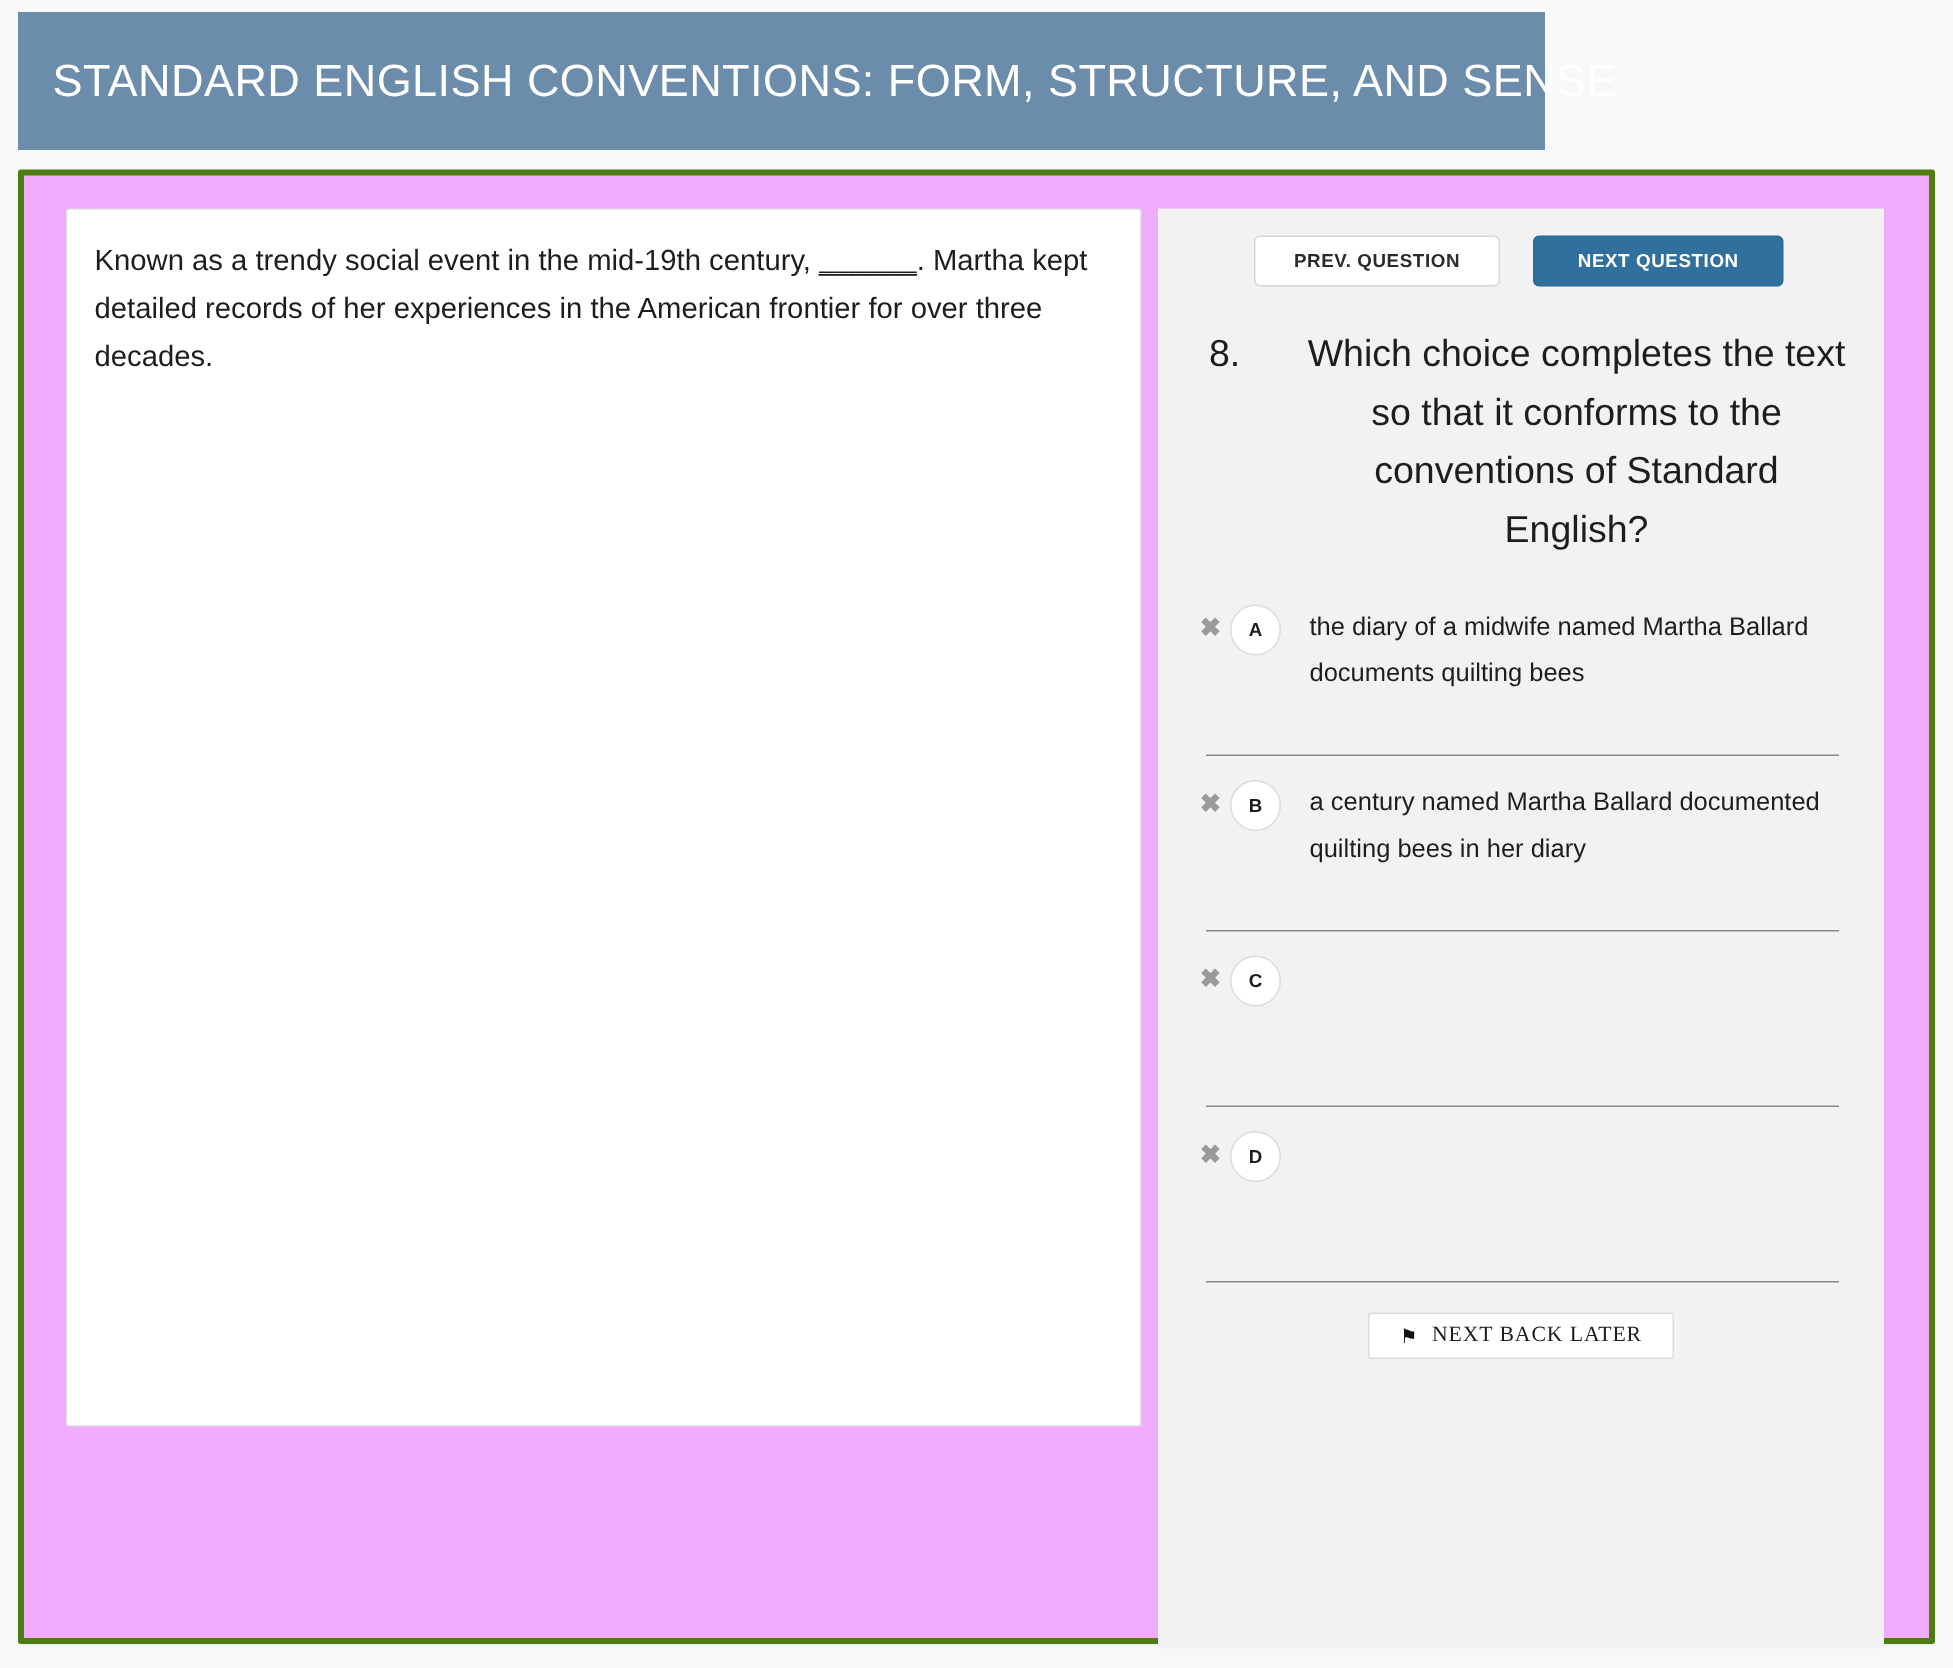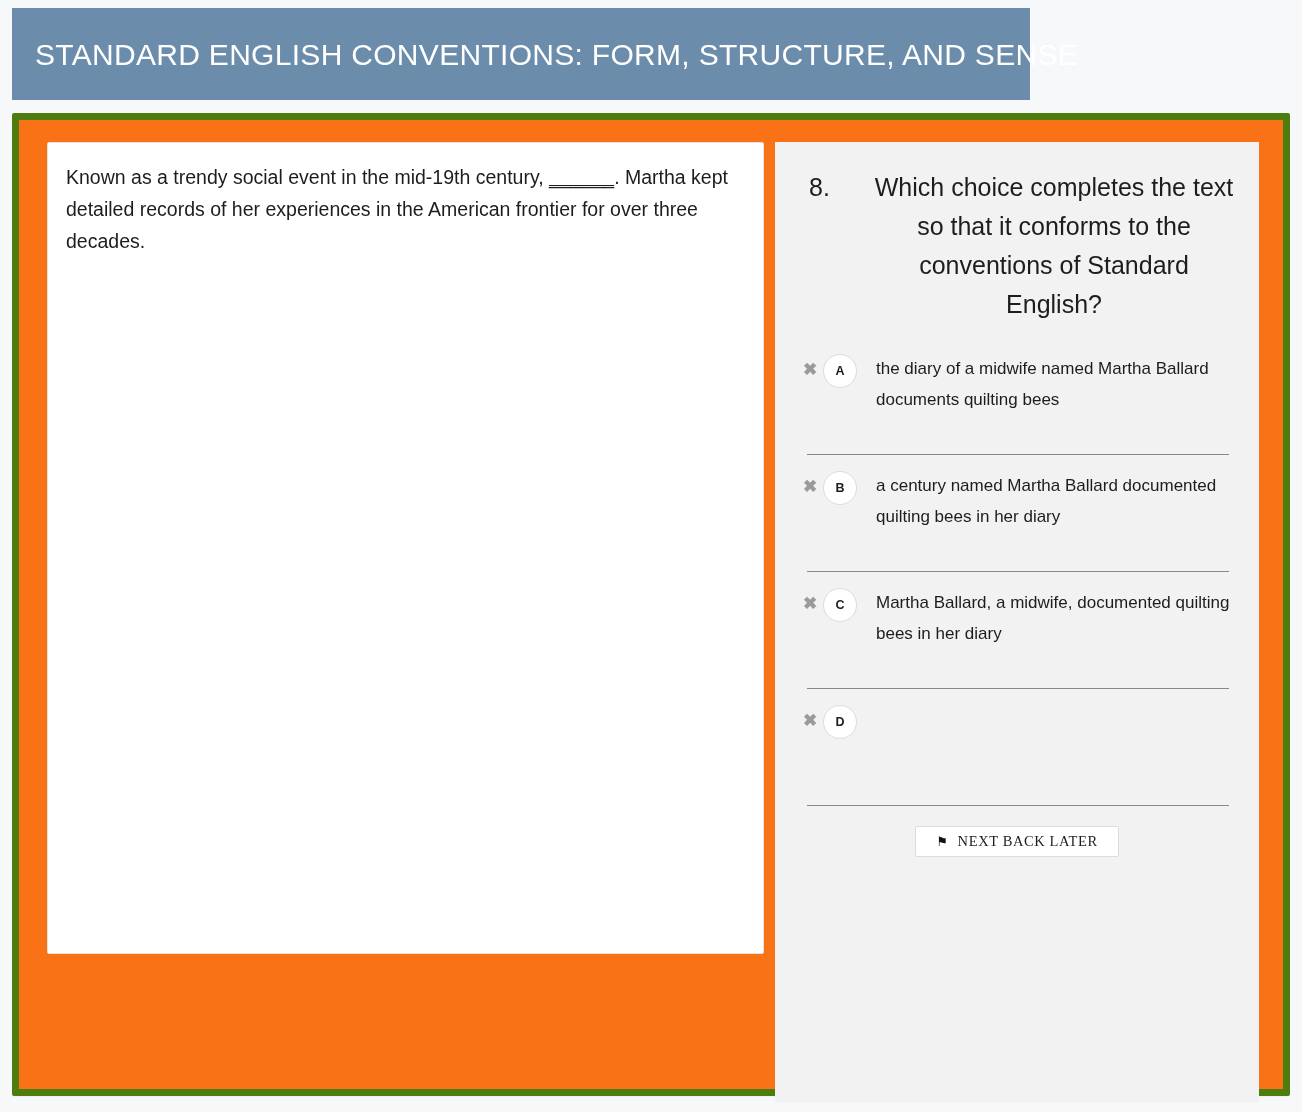--- a/index.html
+++ b/index.html
@@ -35,22 +35,22 @@
     padding-left: 23px;
     line-height: 1.1;
     white-space: nowrap;
   }
 
   
   .card {
     position: absolute;
     left: 12px; top: 113px;
     width: 1278px; height: 983px;
-    background: #f97316;
-    border: 7px solid #4d7c0f;
+    background: #f0abfc;
+    border: 4px solid #4d7c0f;
     border-radius: 2px;
     box-shadow: 0 1px 1px rgba(0,0,0,0.035);
   }
 
   
   .passage-panel {
     position: absolute;
     left: 28px; top: 22px;
     width: 717px; height: 812px;
     background: #ffffff;
@@ -221,20 +221,24 @@
 
     <div class="passage-panel">
       <div class="passage-text">
         <span>Known as a trendy social event in the mid-19th century,</span>
         <span class="blank">______</span><span>. Martha kept detailed records of her experiences in the American frontier for over three decades.</span>
       </div>
     </div>
 
     <div class="question-panel">
 
+      <div class="nav-row">
+        <div class="btn btn-prev">PREV. QUESTION</div>
+        <div class="btn btn-next">NEXT QUESTION</div>
+      </div>
 
       <div class="stem-row">
         <div class="stem-number">8.</div>
         <div class="stem-text">Which choice completes the text so that it conforms to the conventions of Standard English?</div>
       </div>
 
       <div class="choices">
 
         <div class="choice">
           <div class="elim-icon">✖</div>
@@ -246,21 +250,20 @@
         <div class="choice">
           <div class="elim-icon">✖</div>
           <div class="letter-badge">B</div>
           <div class="choice-text">a century named Martha Ballard documented quilting bees in her diary</div>
         </div>
         <div class="divider"></div>
 
         <div class="choice">
           <div class="elim-icon">✖</div>
           <div class="letter-badge">C</div>
-          <div class="choice-text">Martha Ballard, a midwife, documented quilting bees in her diary</div>
         </div>
         <div class="divider"></div>
 
         <div class="choice">
           <div class="elim-icon">✖</div>
           <div class="letter-badge">D</div>
         </div>
         <div class="divider"></div>
 
       </div>

